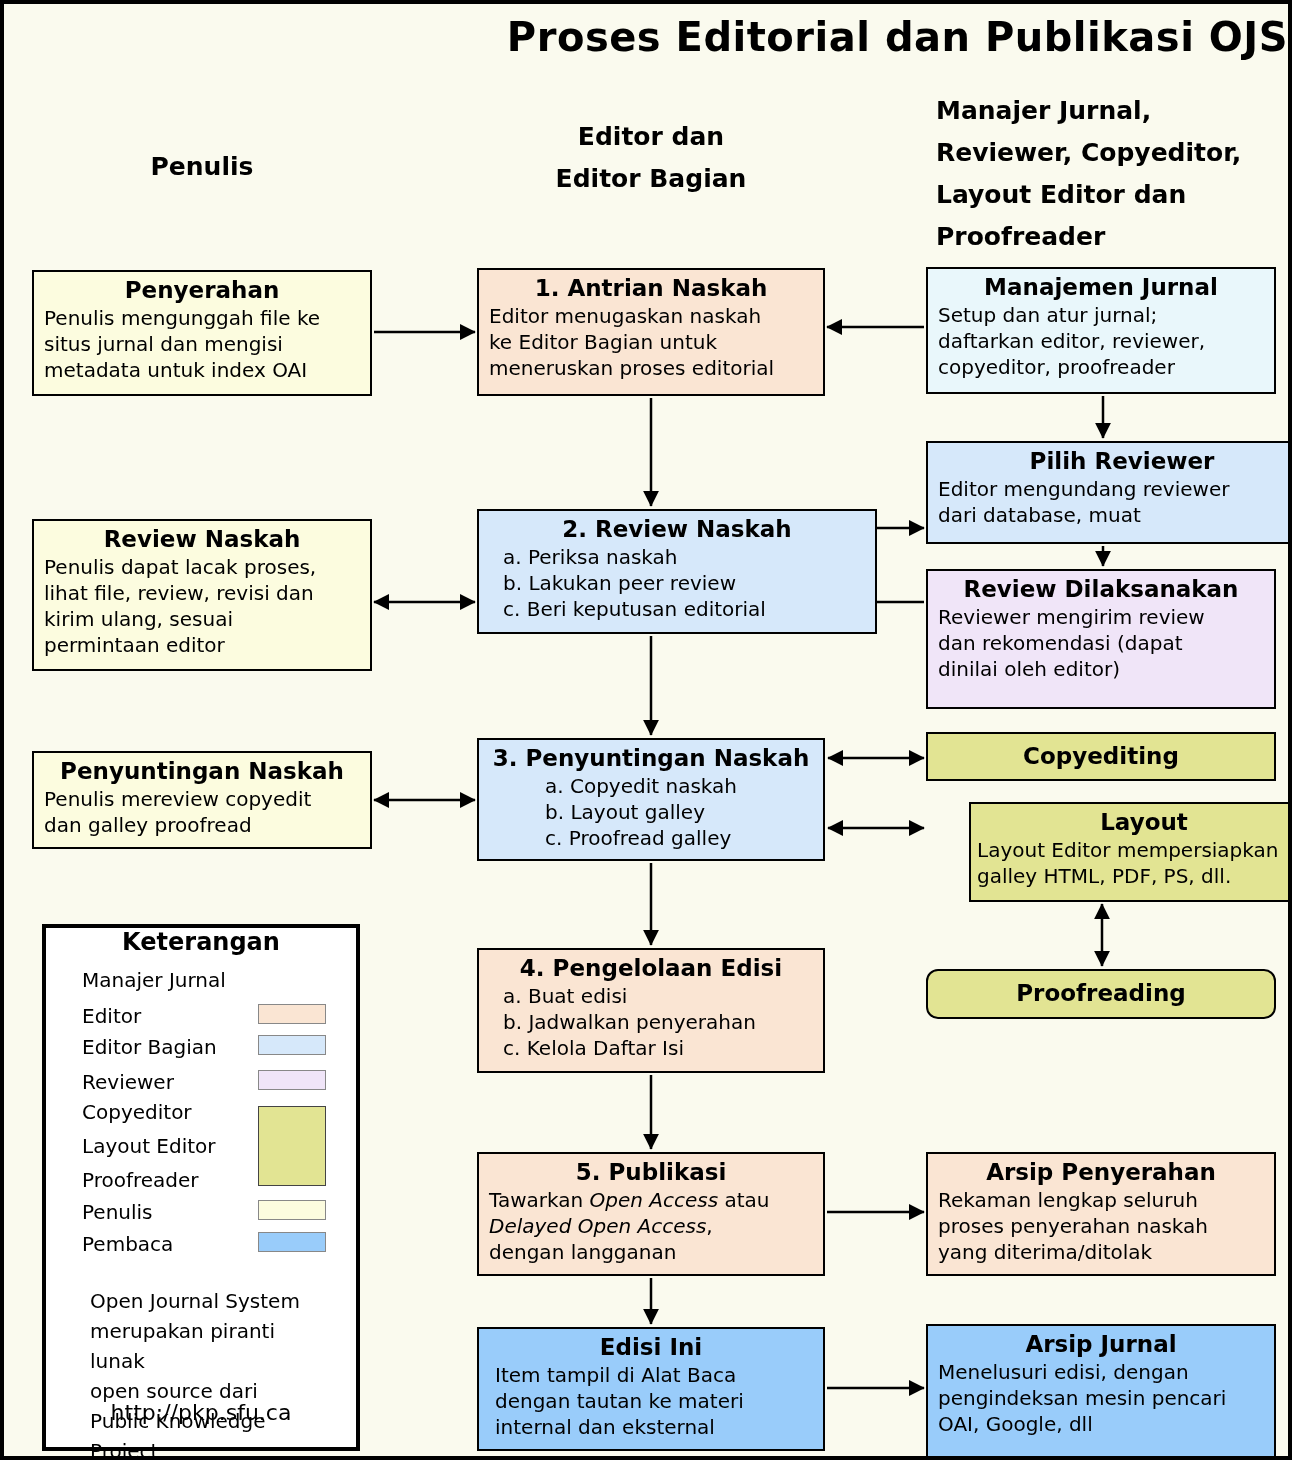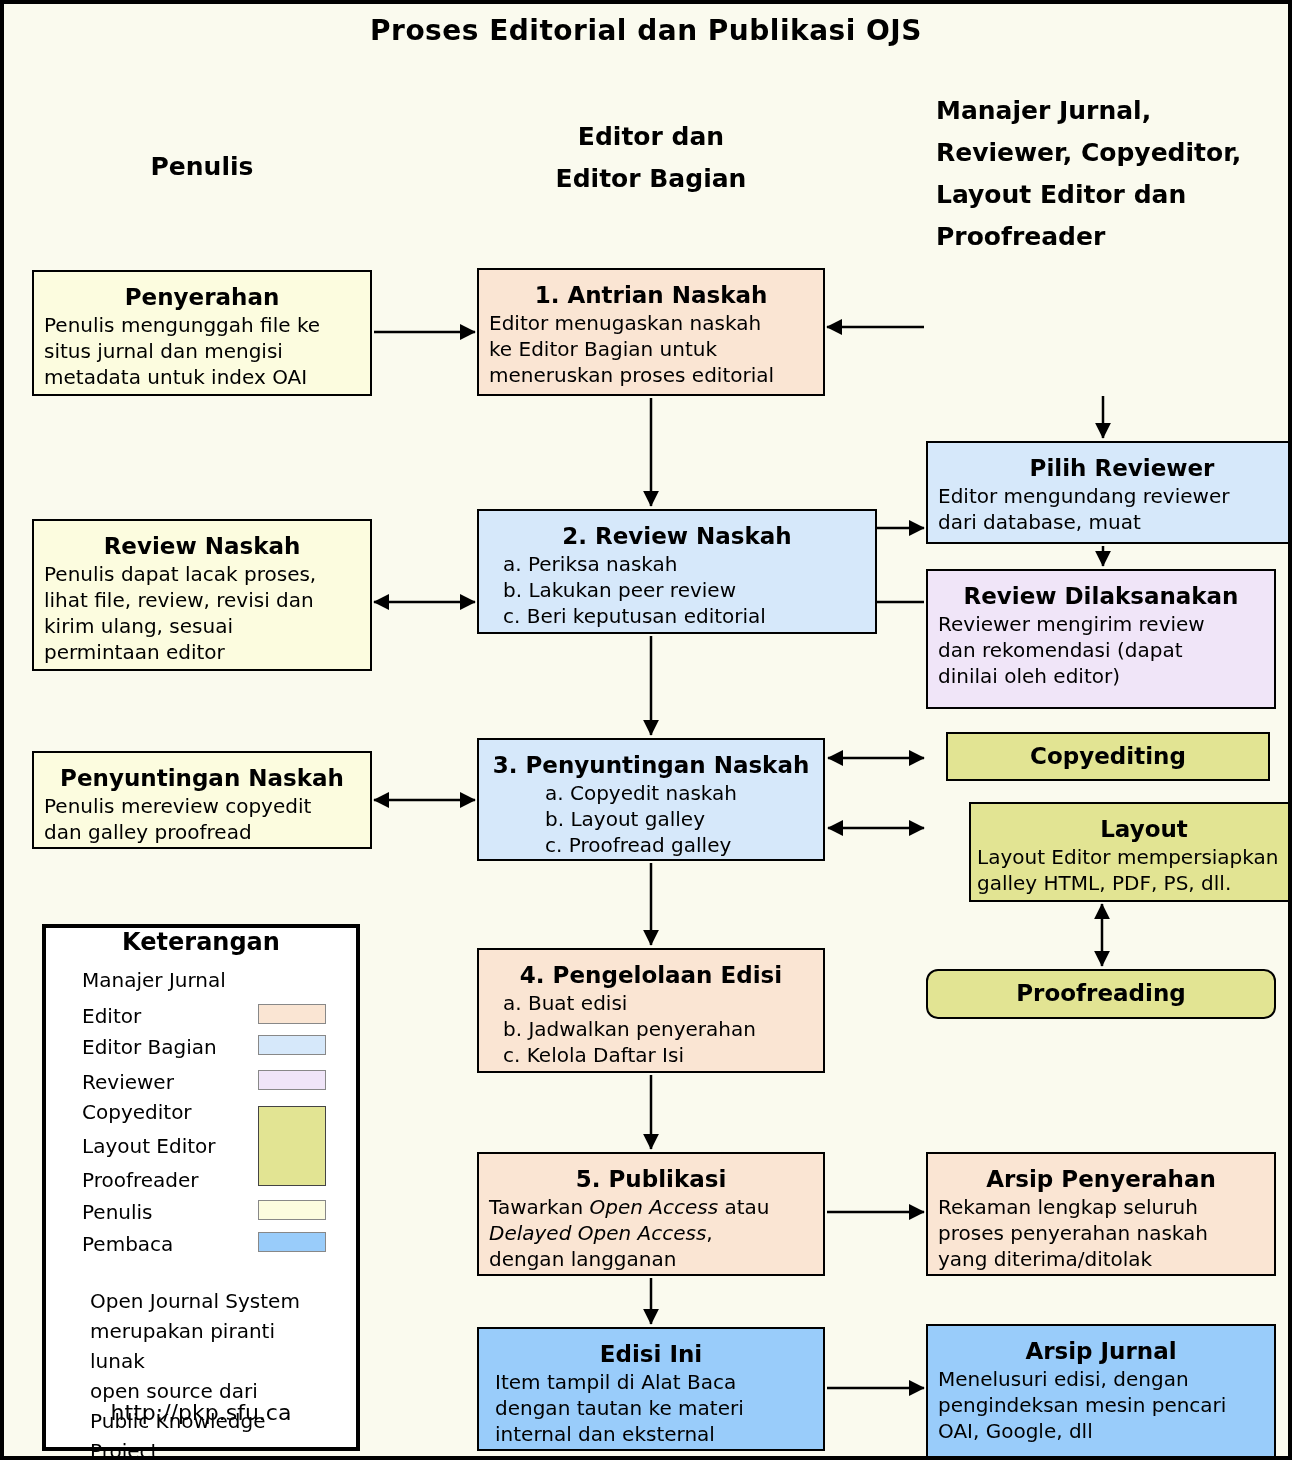--- a/index.html
+++ b/index.html
@@ -9,34 +9,34 @@
     background:#FAFAEE;
     border:4px solid #000;
     box-sizing:border-box;
     overflow:hidden;
     font-family:"DejaVu Sans","Liberation Sans",sans-serif;
     color:#000;
   }
   .pre{white-space:pre-line;}
   #main-title{
     position:absolute;left:0;top:10px;width:100%;
-    text-align:center;font-size:28px;font-weight:bold;letter-spacing:.5px;
+    text-align:right;font-size:40px;font-weight:bold;letter-spacing:.5px;
   }
   .col-head{position:absolute;font-size:25px;font-weight:bold;line-height:42px;}
   #col-head-left{left:28px;top:142px;width:340px;text-align:center;}
   #col-head-center{left:473px;top:112px;width:348px;text-align:center;}
   #col-head-right{left:932px;top:86px;width:350px;text-align:left;}
   #arrows{position:absolute;left:0;top:0;z-index:1;}
   #arrows line{stroke:#000;stroke-width:2.5;}
   .box{
     position:absolute;z-index:2;
     border:2px solid #000;
     box-sizing:border-box;
   }
-  .box-title{font-size:23px;font-weight:bold;line-height:28px;text-align:center;padding-top:11px;}
+  .box-title{font-size:23px;font-weight:bold;line-height:28px;text-align:center;padding-top:4px;}
   .box-body{font-size:20px;line-height:26px;text-align:left;padding:1px 8px 0 10px;}
   .body-indent{padding-left:24px;}
   .body-indent-lg{padding-left:66px;}
   .it{font-style:italic;}
   .c-penulis{background:#FCFCDF;}
   .c-editor{background:#FAE5D3;}
   .c-ebagian{background:#D6E8FA;}
   .c-mjurnal{background:#E9F7FB;}
   .c-reviewer{background:#F0E5F8;}
   .c-prod{background:#E2E493;}
@@ -97,20 +97,26 @@
     <div class="box-body pre">Penulis mengunggah file ke
 situs jurnal dan mengisi
 metadata untuk index OAI</div>
   </div>
   <div class="box c-editor" style="left:473px;top:264px;width:348px;height:128px;">
     <div class="box-title">1. Antrian Naskah</div>
     <div class="box-body pre">Editor menugaskan naskah
 ke Editor Bagian untuk
 meneruskan proses editorial</div>
   </div>
+  <div class="box c-mjurnal" style="left:922px;top:263px;width:350px;height:127px;">
+    <div class="box-title">Manajemen Jurnal</div>
+    <div class="box-body pre">Setup dan atur jurnal;
+daftarkan editor, reviewer,
+copyeditor, proofreader</div>
+  </div>
 
   <div class="box c-ebagian" style="left:922px;top:437px;width:392px;height:103px;">
     <div class="box-title">Pilih Reviewer</div>
     <div class="box-body pre">Editor mengundang reviewer
 dari database, muat</div>
   </div>
   <div class="box c-penulis" style="left:28px;top:515px;width:340px;height:152px;">
     <div class="box-title">Review Naskah</div>
     <div class="box-body pre">Penulis dapat lacak proses,
 lihat file, review, revisi dan
@@ -134,21 +140,21 @@
     <div class="box-title">Penyuntingan Naskah</div>
     <div class="box-body pre">Penulis mereview copyedit
 dan galley proofread</div>
   </div>
   <div class="box c-ebagian" style="left:473px;top:734px;width:348px;height:123px;">
     <div class="box-title">3. Penyuntingan Naskah</div>
     <div class="box-body pre body-indent-lg">a. Copyedit naskah
 b. Layout galley
 c. Proofread galley</div>
   </div>
-  <div class="box c-prod" style="left:922px;top:728px;width:324px;height:49px;margin-left:20px;">
+  <div class="box c-prod" style="left:922px;top:728px;width:350px;height:49px;">
     <div class="box-title" style="padding-top:8px;">Copyediting</div>
   </div>
   <div class="box c-prod" style="left:965px;top:798px;width:350px;height:100px;">
     <div class="box-title">Layout</div>
     <div class="box-body pre" style="padding-left:6px;padding-right:4px;">Layout Editor mempersiapkan
 galley HTML, PDF, PS, dll.</div>
   </div>
   <div class="box c-prod" style="left:922px;top:965px;width:350px;height:50px;border-radius:12px;">
     <div class="box-title" style="padding-top:8px;">Proofreading</div>
   </div>

